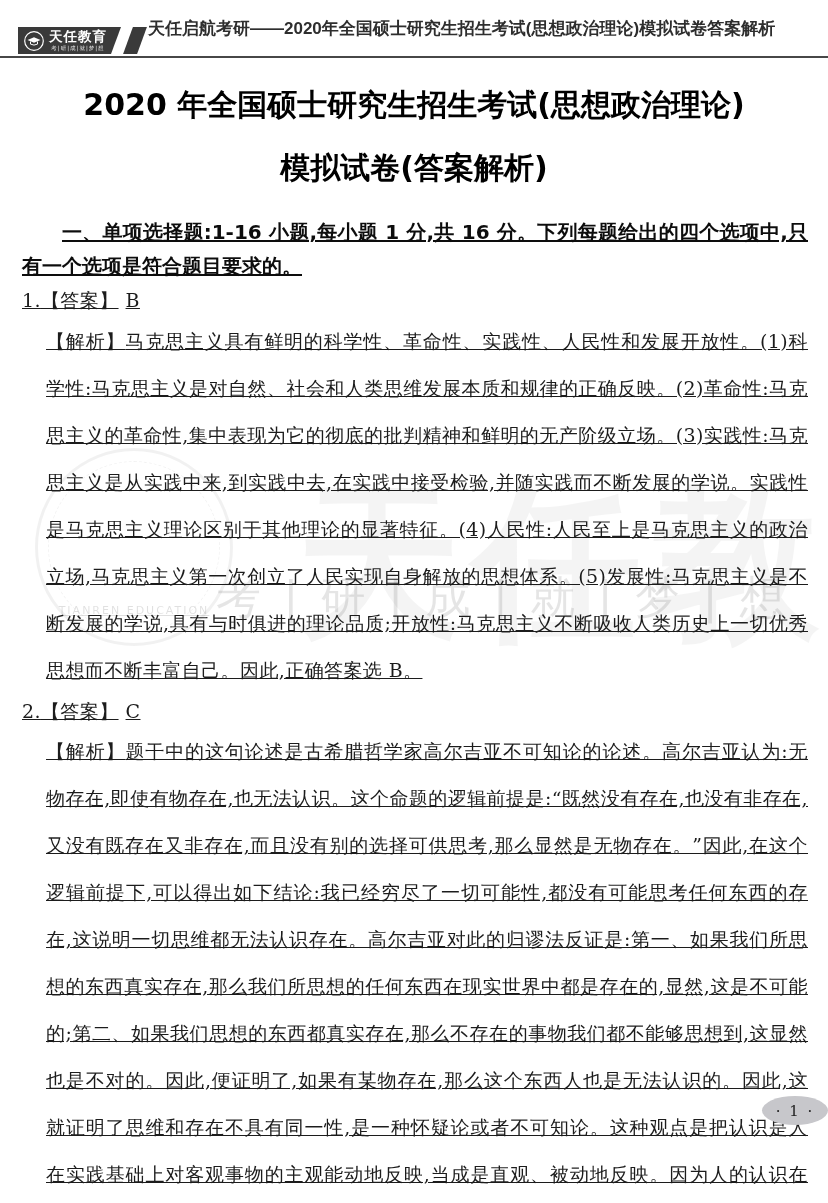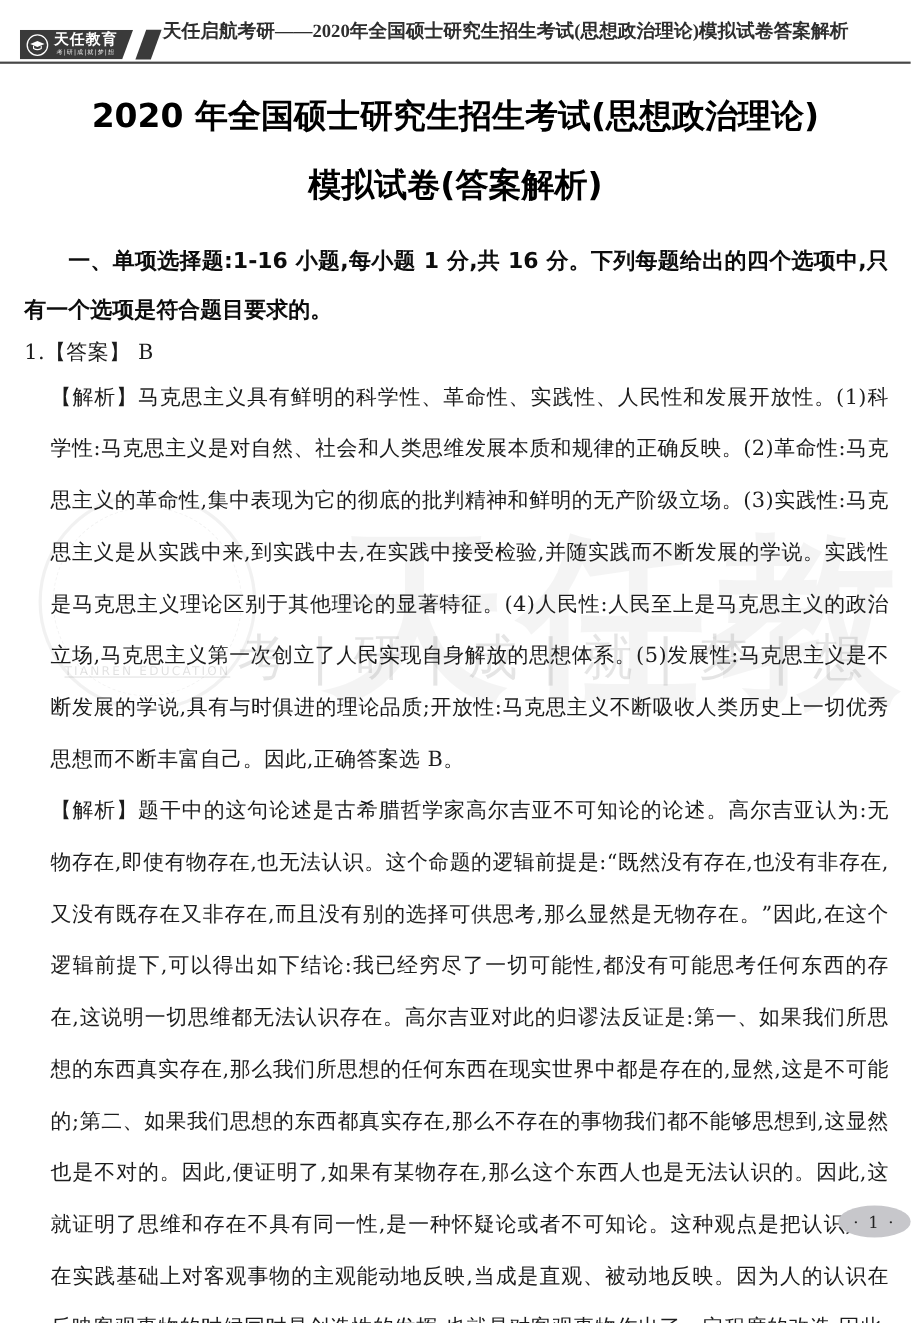--- a/index.html
+++ b/index.html
@@ -33,21 +33,21 @@
     font-family:"DejaVu Sans", sans-serif;font-size:5.5px;color:#e8e8e8;
     letter-spacing:1px;margin-top:2px;white-space:nowrap;
   }
   .logo-slash{
     width:14px;background:#3a3a3a;margin-left:7px;
     transform:skewX(-20deg);
   }
   .header-title{
     position:absolute;left:148px;top:0;height:56px;right:4px;
     display:flex;align-items:center;
-    font-family:Liberation Serif, serif;font-weight:bold;
+    font-family:Liberation Sans, sans-serif;font-weight:bold;
     font-size:17px;color:#2e2e2e;white-space:nowrap;
   }
   
   .wm{position:absolute;z-index:0;pointer-events:none;}
   .wm-big{
     left:295px;top:452px;
     font-family:"DejaVu Sans", sans-serif;font-weight:bold;
     font-size:168px;letter-spacing:10px;white-space:nowrap;
     color:rgba(0,0,0,0.045);
   }
@@ -76,25 +76,26 @@
   .doc{position:absolute;left:0;top:57px;width:828px;z-index:2;}
   .doc-title{
     text-align:center;
     font-family:"DejaVu Sans", sans-serif;font-weight:bold;color:#000;
   }
   .doc-title-line1{font-size:30px;margin-top:28px;}
   .doc-title-line2{font-size:30px;margin-top:22px;}
   .content{margin:26px 20px 0 22px;}
   .section-intro{
     font-family:"DejaVu Sans", sans-serif;font-weight:bold;color:#0d0d0d;
-    font-size:20px;line-height:44px;
+    font-size:20px;line-height:34px;
     text-indent:2em;text-align:justify;
     margin:0;
+    text-decoration:underline;
   }
-  .question{margin-top:0;}
+  .question{margin-top:0;text-decoration:underline;}
   .answer-line{
     font-size:19px;line-height:34.5px;letter-spacing:0.4px;
     white-space:nowrap;
   }
   .answer-letter{margin-left:7px;}
   .analysis{
     margin:0 0 0 24px;
     font-size:19px;line-height:47px;letter-spacing:0.4px;
     text-align:justify;text-justify:inter-character;
   }
@@ -148,20 +149,23 @@
     <div class="question">
       <div class="answer-line">
         <span>1.</span><span>【答案】</span><span class="answer-letter">B</span>
       </div>
       <p class="analysis">
         <span>【解析】</span><span>马克思主义具有鲜明的科学性、革命性、实践性、人民性和发展开放性。(1)科学性:马克思主义是对自然、社会和人类思维发展本质和规律的正确反映。(2)革命性:马克思主义的革命性,集中表现为它的彻底的批判精神和鲜明的无产阶级立场。(3)实践性:马克思主义是从实践中来,到实践中去,在实践中接受检验,并随实践而不断发展的学说。实践性是马克思主义理论区别于其他理论的显著特征。(4)人民性:人民至上是马克思主义的政治立场,马克思主义第一次创立了人民实现自身解放的思想体系。(5)发展性:马克思主义是不断发展的学说,具有与时俱进的理论品质;开放性:马克思主义不断吸收人类历史上一切优秀思想而不断丰富自己。因此,正确答案选 B。</span>
       </p>
     </div>
 
     <div class="question">
+      <div class="answer-line">
+        <span>2.</span><span>【答案】</span><span class="answer-letter">C</span>
+      </div>
       <p class="analysis">
         <span>【解析】</span><span>题干中的这句论述是古希腊哲学家高尔吉亚不可知论的论述。高尔吉亚认为:无物存在,即使有物存在,也无法认识。这个命题的逻辑前提是:“既然没有存在,也没有非存在,又没有既存在又非存在,而且没有别的选择可供思考,那么显然是无物存在。”因此,在这个逻辑前提下,可以得出如下结论:我已经穷尽了一切可能性,都没有可能思考任何东西的存在,这说明一切思维都无法认识存在。高尔吉亚对此的归谬法反证是:第一、如果我们所思想的东西真实存在,那么我们所思想的任何东西在现实世界中都是存在的,显然,这是不可能的;第二、如果我们思想的东西都真实存在,那么不存在的事物我们都不能够思想到,这显然也是不对的。因此,便证明了,如果有某物存在,那么这个东西人也是无法认识的。因此,这就证明了思维和存在不具有同一性,是一种怀疑论或者不可知论。这种观点是把认识是人在实践基础上对客观事物的主观能动地反映,当成是直观、被动地反映。因为人的认识在反映客观事物的时候同时是创造性的发挥,也就是对客观事物作出了一定程度的改造,因此,思维和存在是具有同一性的,无论是女妖还是喷火怪兽,实际上都是对客观事物改造基础上的反映,没有客观事物,这些事物是无法思维的。因此正确答案选 C。</span>
       </p>
     </div>
 
   </div>
 </div>
 
 <div class="page-badge">· 1 ·</div>
 

